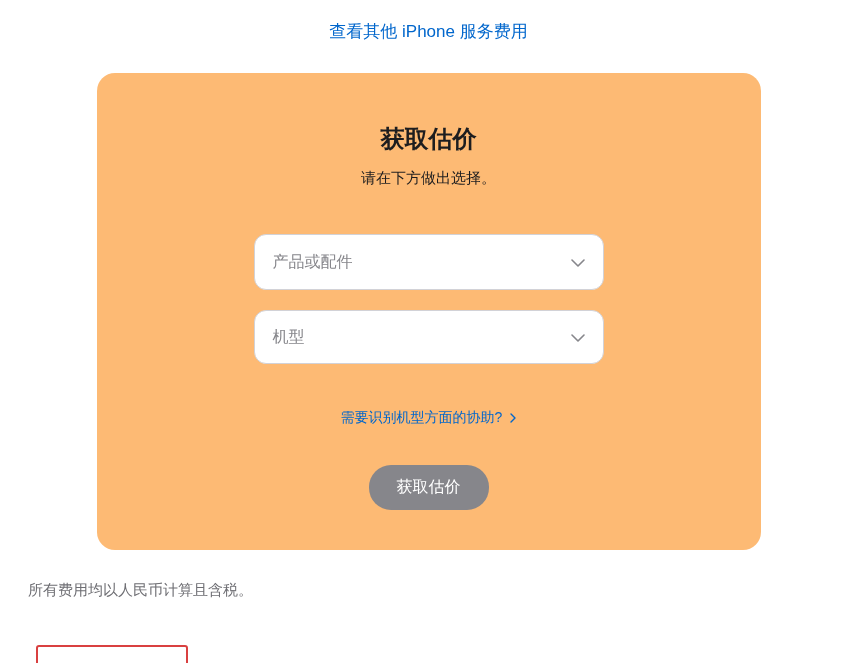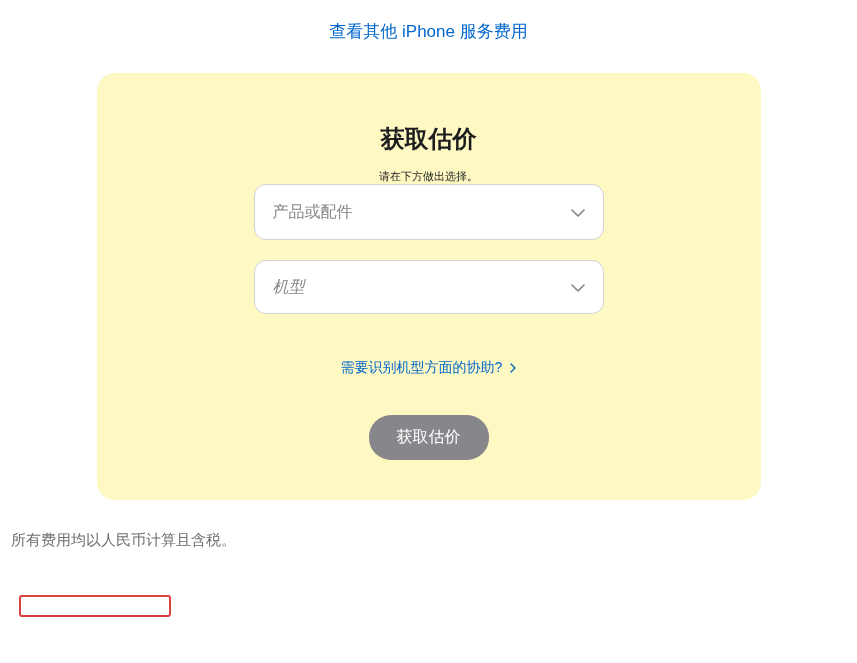--- a/index.html
+++ b/index.html
@@ -18,54 +18,54 @@
       text-align: center;
       padding-top: 20px;
       padding-bottom: 30px;
     }
     .top-link a {
       color: #0066cc;
       text-decoration: none;
       font-size: 17px;
     }
     .card {
-      background: #fef9c3;
+      background: #fdba74;
       border-radius: 18px;
       width: 664px;
       margin: 0 auto;
       padding: 50px 40px 40px 40px;
       text-align: center;
     }
     .card-title {
       font-size: 24px;
       font-weight: 600;
       color: #1d1d1f;
       margin-bottom: 14px;
     }
     .card-subtitle {
-      font-size: 11px;
+      font-size: 15px;
       color: #1d1d1f;
+      margin-bottom: 46px;
     }
     .select-box {
       background: #ffffff;
       border: 1px solid #d2d2d7;
       border-radius: 12px;
       width: 350px;
       height: 56px;
       margin: 0 auto 20px auto;
       display: flex;
       align-items: center;
       justify-content: space-between;
       padding: 0 18px;
       cursor: pointer;
     }
     .select-box.second {
       height: 54px;
       margin-bottom: 12px;
-      font-style: italic;
     }
     .select-placeholder {
       color: #86868b;
       font-size: 16px;
     }
     .chevron {
       color: #86868b;
     }
     .help-link-row {
       margin-top: 6px;
@@ -83,21 +83,21 @@
     .submit-btn {
       background: #86868b;
       color: #ffffff;
       border: none;
       border-radius: 22px;
       padding: 12px 28px;
       font-size: 16px;
       cursor: pointer;
     }
     .footer-text {
-      padding: 26px 10px 0 11px;
+      padding: 26px 10px 0 28px;
       font-size: 15px;
       color: #6e6e73;
       line-height: 1.9;
     }
     .footer-para1 {
       margin-bottom: 16px;
     }
     .footer-para2 {
       position: relative;
     }

